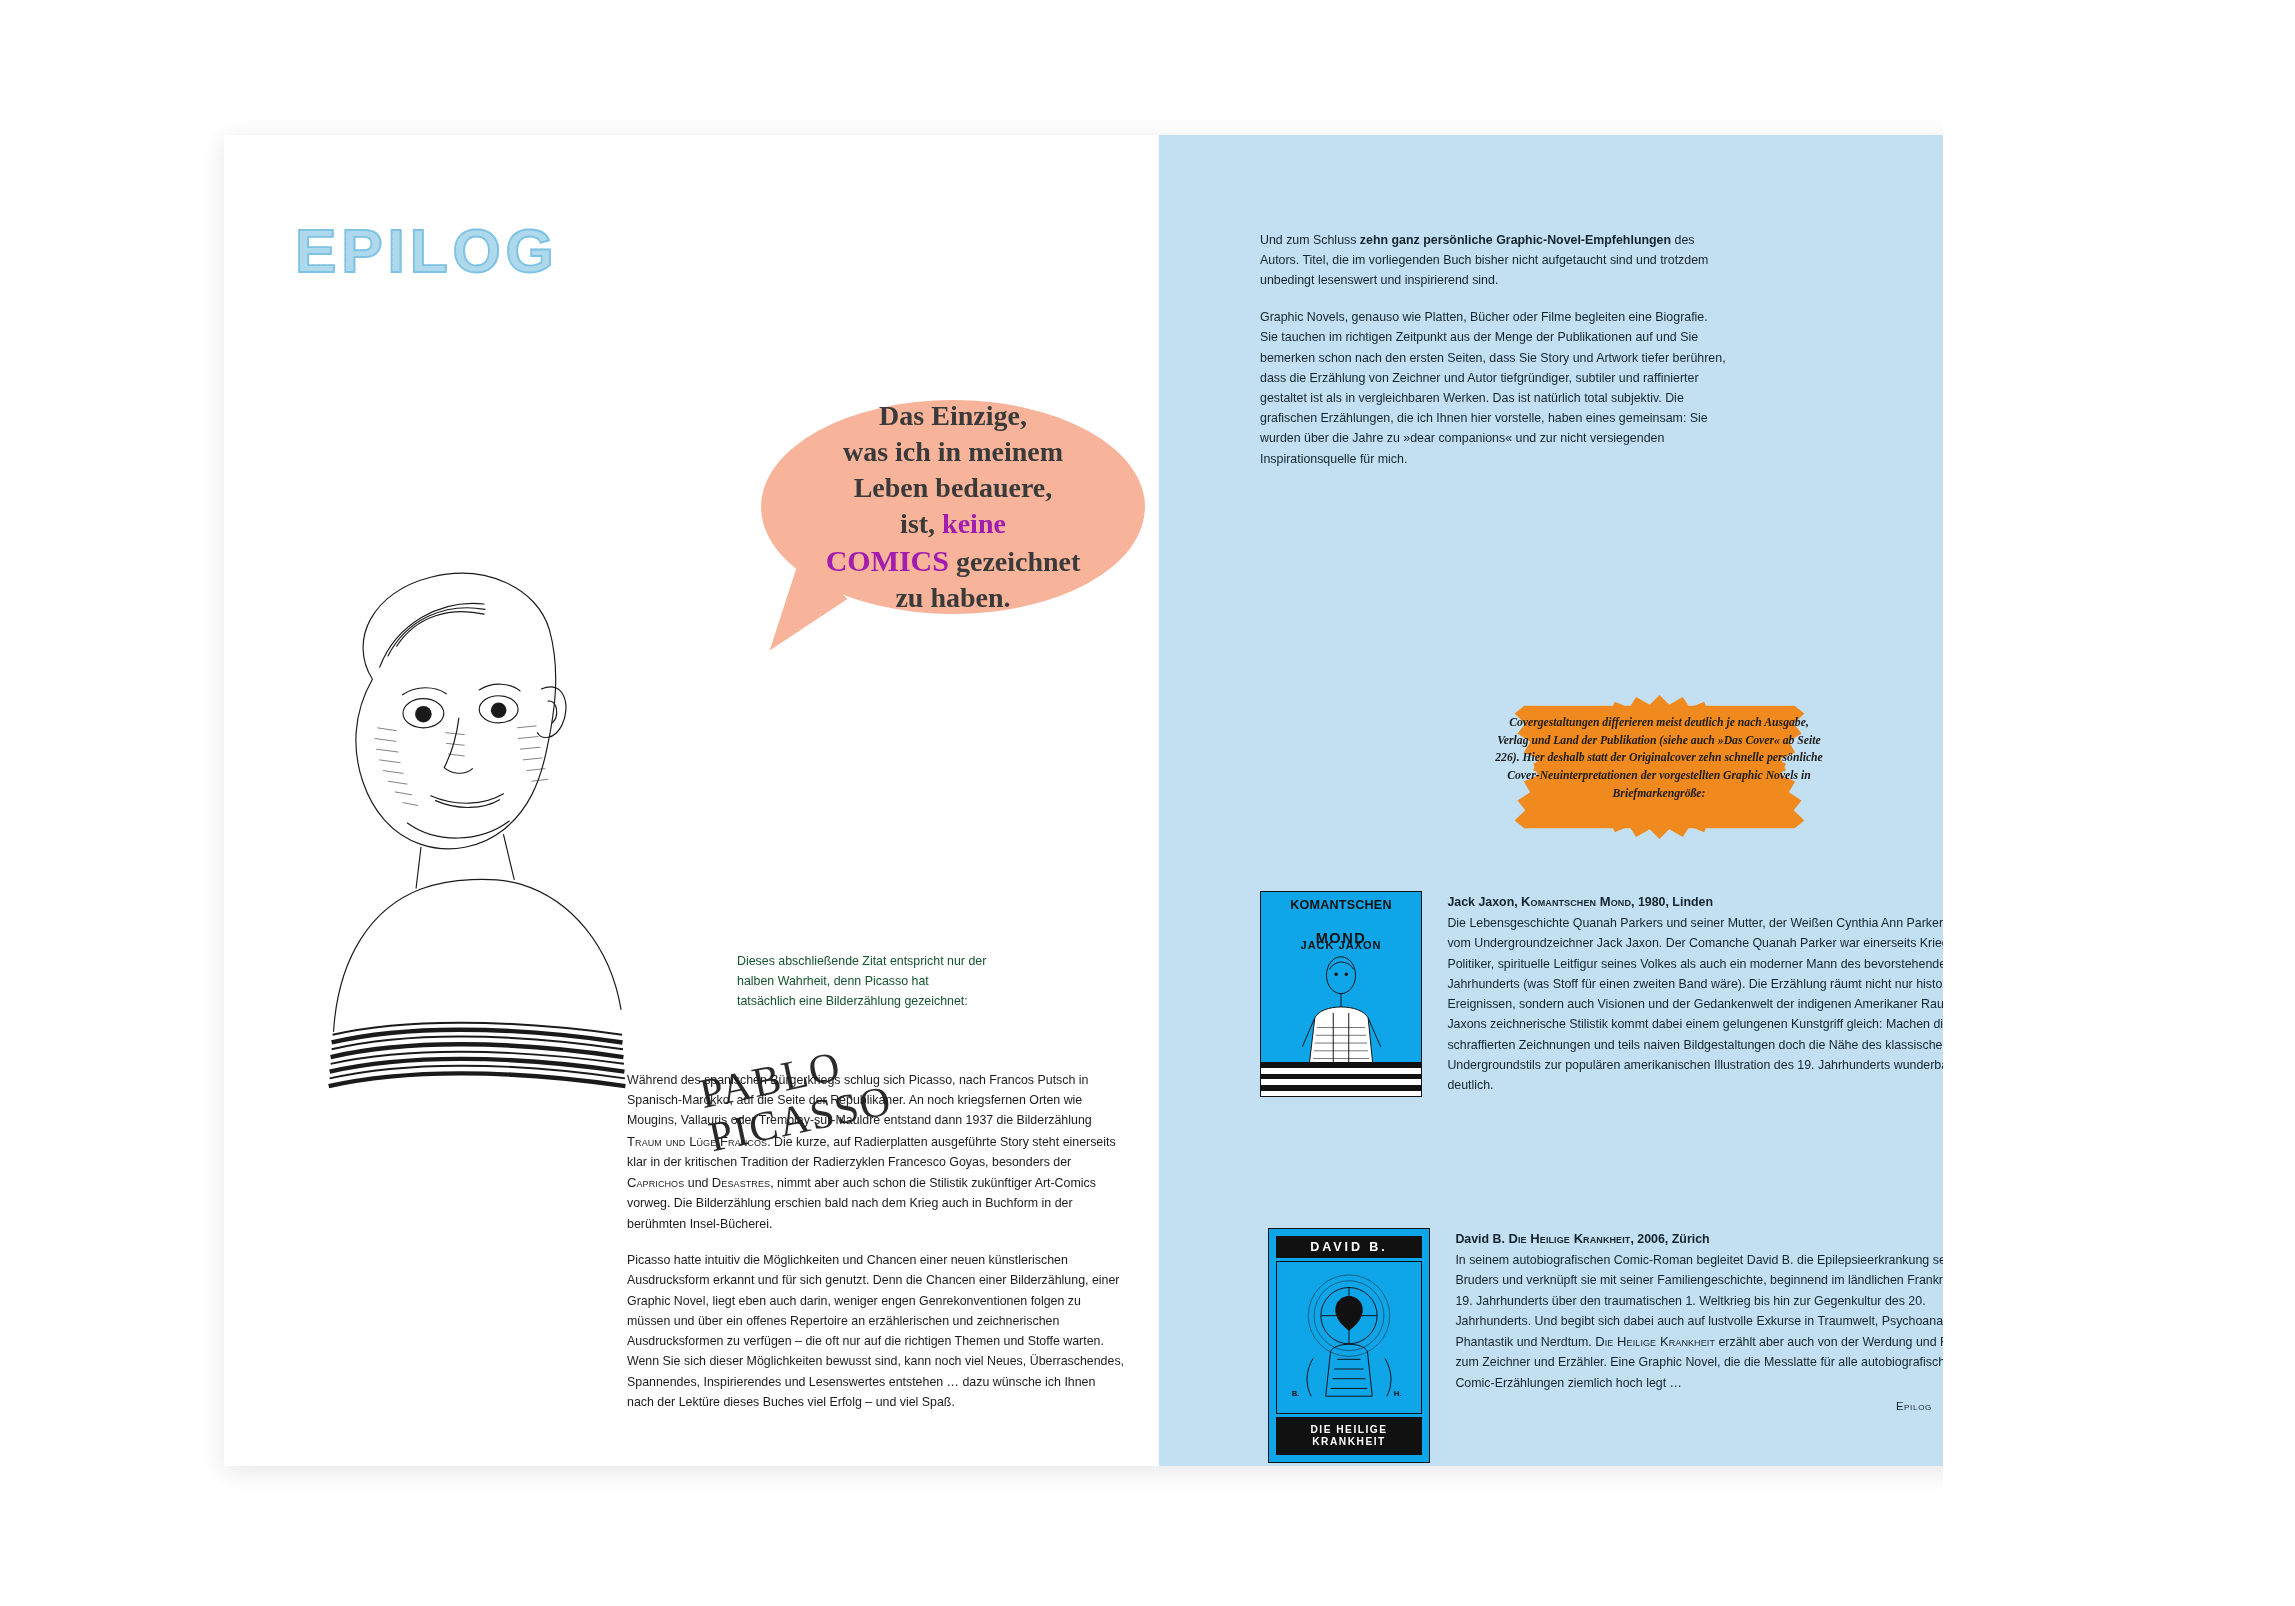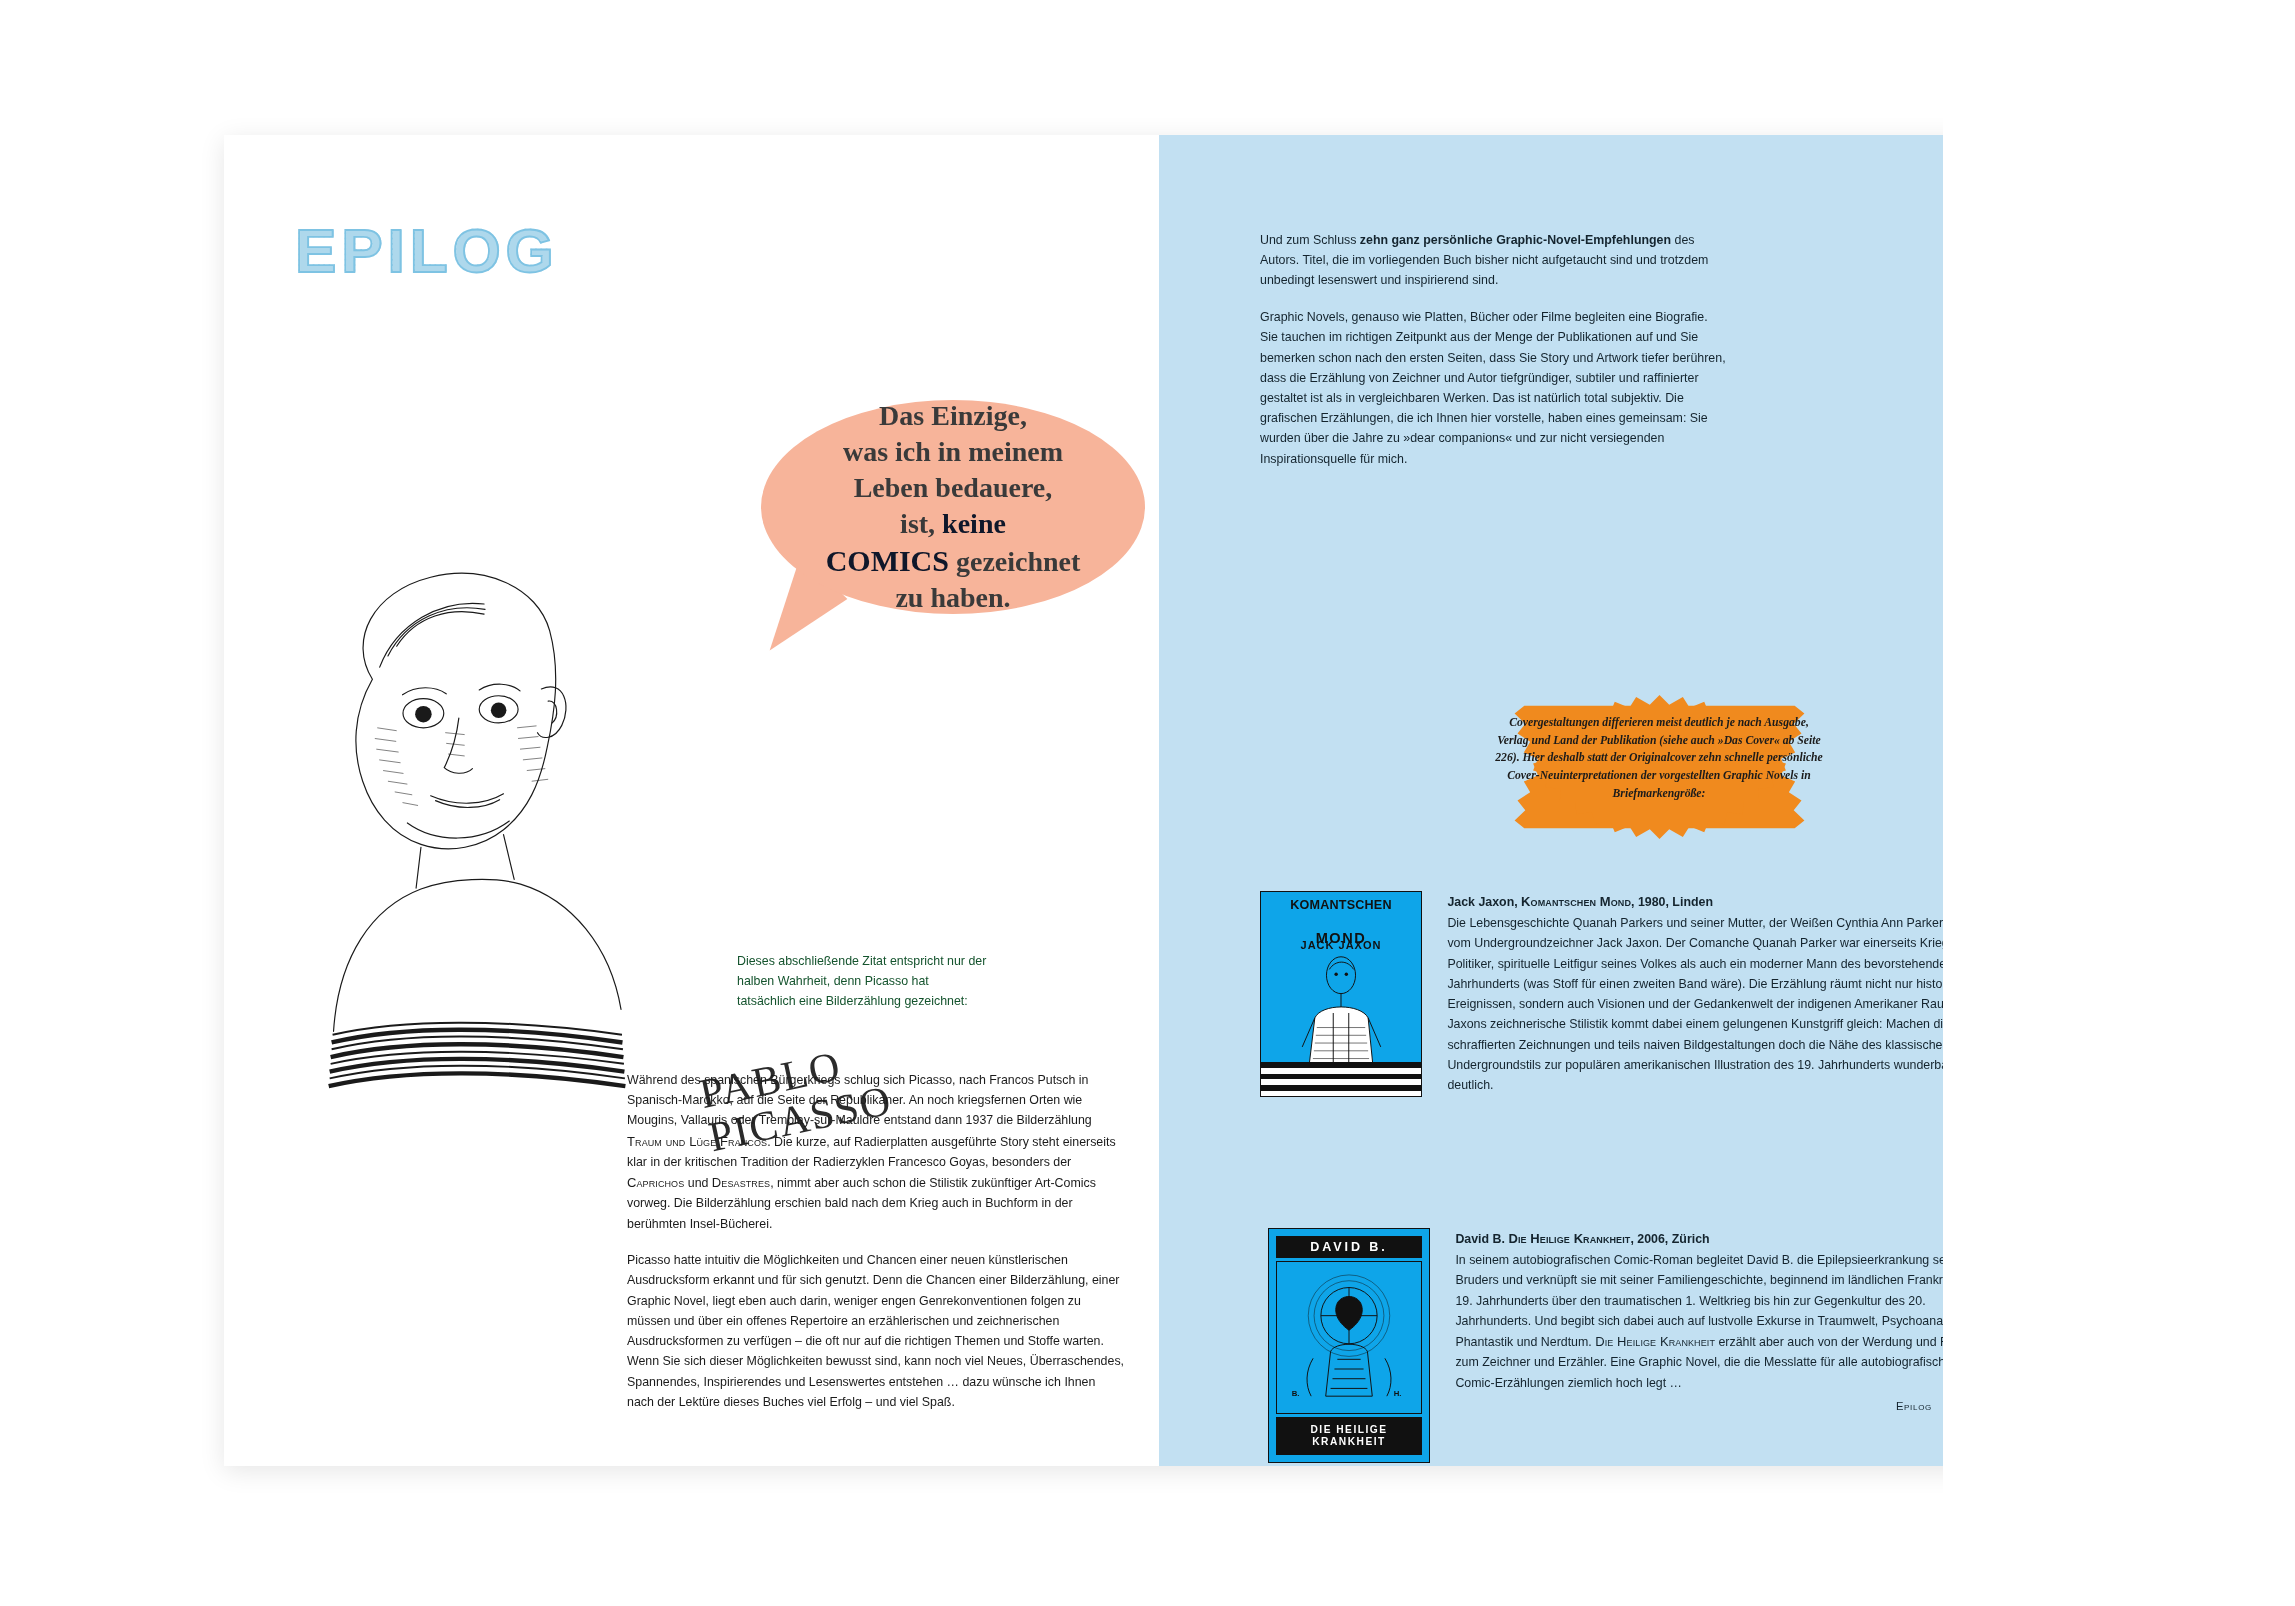--- a/index.html
+++ b/index.html
@@ -96,21 +96,21 @@
     justify-content: center;
     text-align: right;
     font-family: Liberation Serif, serif;
     font-weight: 700;
     color: #3a3a3a;
     font-size: 28px;
     line-height: 1.28;
   }
   .bubble-text .l4 { white-space: nowrap; }
   .bubble-text .hl {
-    color: #0f172a;
+    color: #a21caf;
   }
   .bubble-text .big {
     font-size: 30px;
   }
 
   
   .picasso {
     position: absolute;
     left: 51px;
     top: 384px;

